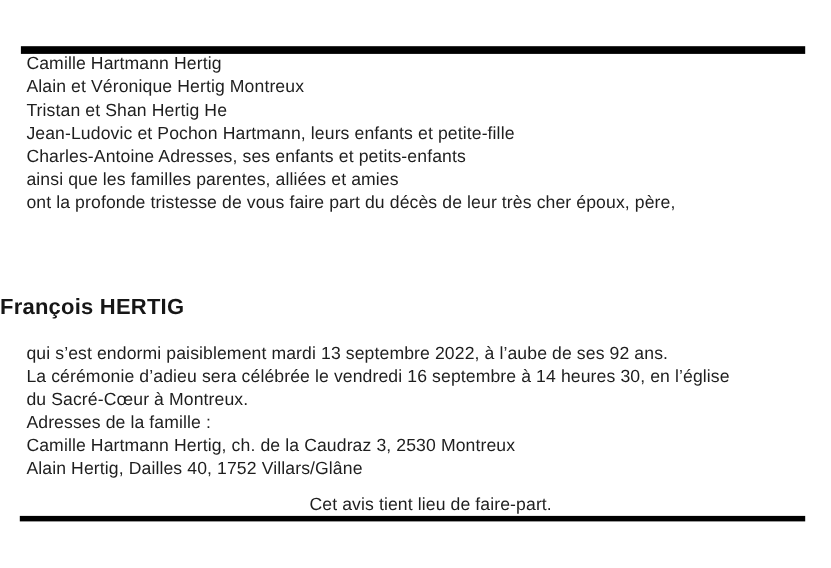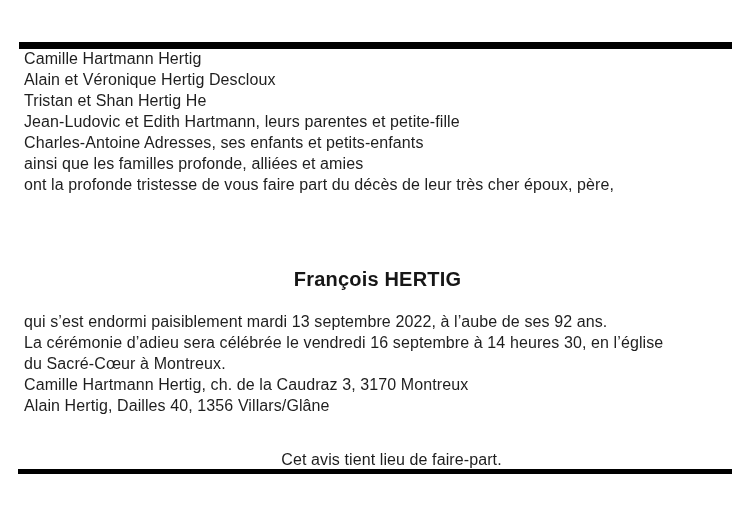--- a/index.html
+++ b/index.html
@@ -26,21 +26,20 @@
   }
   .line {
     font-size:16px;
     line-height:21px;
     white-space:nowrap;
     letter-spacing:0.1px;
   }
   .deceased-name {
     position:absolute;
     left:0; right:0; top:266px;
-    text-align:center;
     font-size:20px;
     font-weight:bold;
     line-height:27px;
     letter-spacing:0.2px;
     color:#161616;
   }
   .closing-line {
     position:absolute;
     left:0; right:0; top:449px;
     text-align:center;
@@ -52,35 +51,36 @@
 </style>
 </head>
 <body>
 
 <div class="page">
 
   <div class="rule rule-top"></div>
 
   <div class="names-block">
     <div class="line">Camille Hartmann Hertig</div>
-    <div class="line">Alain et Véronique Hertig Descloux</div>
+    <div class="line">Alain et Véronique Hertig Montreux</div>
     <div class="line">Tristan et Shan Hertig He</div>
-    <div class="line">Jean-Ludovic et Edith Hartmann, leurs parentes et petite-fille</div>
+    <div class="line">Jean-Ludovic et Pochon Hartmann, leurs enfants et petite-fille</div>
     <div class="line">Charles-Antoine Adresses, ses enfants et petits-enfants</div>
-    <div class="line">ainsi que les familles profonde, alliées et amies</div>
+    <div class="line">ainsi que les familles parentes, alliées et amies</div>
     <div class="line">ont la profonde tristesse de vous faire part du décès de leur très cher époux, père,</div>
   </div>
 
   <div class="deceased-name">François HERTIG</div>
 
   <div class="body-block">
     <div class="line">qui s’est endormi paisiblement mardi 13 septembre 2022, à l’aube de ses 92 ans.</div>
     <div class="line">La cérémonie d’adieu sera célébrée le vendredi 16 septembre à 14 heures 30, en l’église</div>
     <div class="line">du Sacré-Cœur à Montreux.</div>
-    <div class="line">Camille Hartmann Hertig, ch. de la Caudraz 3, 3170 Montreux</div>
-    <div class="line">Alain Hertig, Dailles 40, 1356 Villars/Glâne</div>
+    <div class="line">Adresses de la famille :</div>
+    <div class="line">Camille Hartmann Hertig, ch. de la Caudraz 3, 2530 Montreux</div>
+    <div class="line">Alain Hertig, Dailles 40, 1752 Villars/Glâne</div>
   </div>
 
   <div class="closing-line">Cet avis tient lieu de faire-part.</div>
 
   <div class="rule rule-bottom"></div>
 
 </div>
 
 </body></html>

